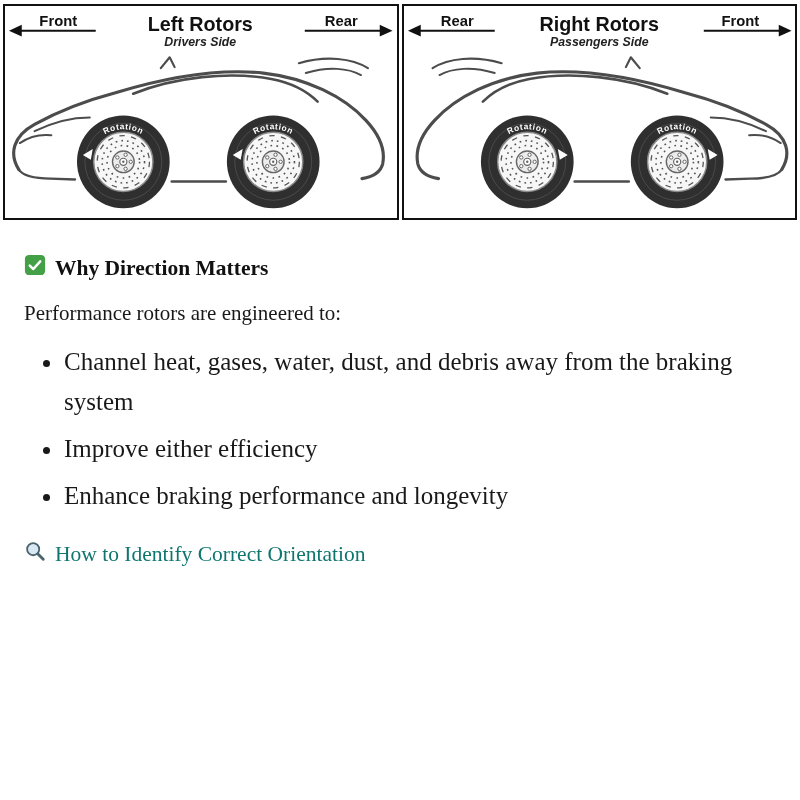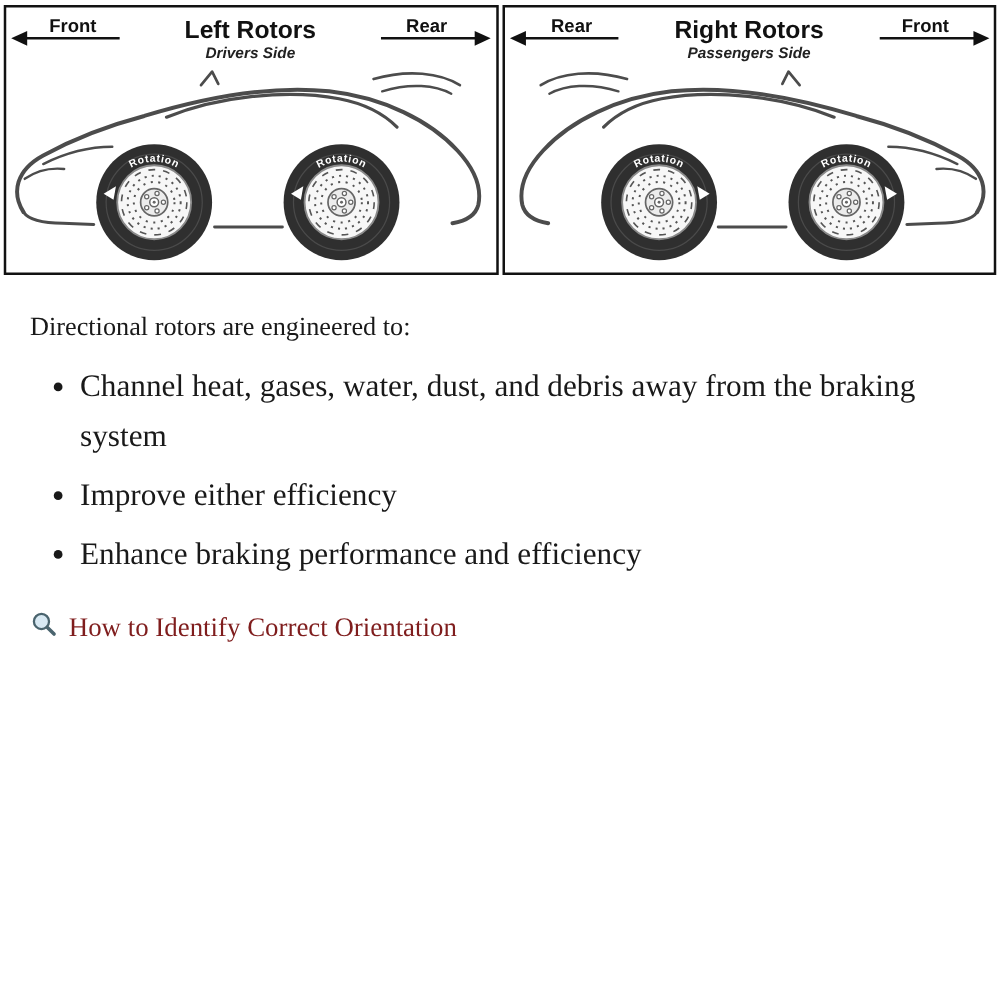--- a/index.html
+++ b/index.html
@@ -12,21 +12,21 @@
   .corner-label{font-family:"Liberation Sans", sans-serif;font-weight:bold;font-size:15px;fill:#111;}
   .panel-title{font-family:"Liberation Sans", sans-serif;font-weight:bold;font-size:20px;fill:#111;}
   .panel-subtitle{font-family:"Liberation Sans", sans-serif;font-weight:bold;font-style:italic;font-size:12.5px;fill:#222;}
   .sketch{stroke:#4c4c4c;fill:none;stroke-linecap:round;stroke-linejoin:round;}
   .rot-text{font-family:"Liberation Sans", sans-serif;font-weight:bold;font-size:8.5px;fill:#fff;letter-spacing:.6px;}
   .ink-line{stroke:#111;stroke-width:2;}
 
   .content{padding:10px 36px 0 24px;}
   .content p{font-size:21px;line-height:1.64;margin:14px 0 0 0;}
   .content h2{font-size:21.5px;margin:24px 0 0 0;color:#111;display:flex;align-items:center;gap:9px;}
-  .content h2.regular{font-weight:normal;color:#7f1d1d;}
+  .content h2.regular{font-weight:normal;color:#0f766e;}
   .content ul{margin:12px 0 0 0;padding-left:40px;}
   .content li{font-size:25px;line-height:1.6;margin:0 0 7px 0;font-family:Liberation Serif, serif;}
   .inline-icon{flex:0 0 auto;display:inline-block;}
   .mag-stroke{stroke:#4a646e;}
 </style>
 </head>
 <body>
 
 <svg width="0" height="0" style="position:absolute" aria-hidden="true">
   <defs>
@@ -113,27 +113,36 @@
       <path id="rd" d="M 241 161 A 36 36 0 0 1 313 161" fill="none"></path>
       <text class="rot-text"><textPath href="#rd" startOffset="50%" text-anchor="middle">Rotation</textPath></text>
       <polygon points="-41,-7 -31,-13 -33,-2" fill="#fff" transform="translate(277 158) scale(-1 1)"></polygon>
     </svg>
   </div>
 </div>
 
 <div class="content">
 
 
+  <h2>
+    <span class="inline-icon">
+      <svg width="22" height="22" viewBox="0 0 24 24">
+        <rect x="1" y="1" width="22" height="22" rx="4.5" fill="#43A047"></rect>
+        <path d="M6.3 12.6 L10.2 16.4 L17.7 8.1" stroke="#fff" stroke-width="2.7" fill="none" stroke-linecap="round" stroke-linejoin="round"></path>
+      </svg>
+    </span>
+    <span>Why Direction Matters</span>
+  </h2>
 
-  <p>Directional rotors are engineered to:</p>
+  <p>Performance rotors are engineered to:</p>
 
   <ul>
     <li>Channel heat, gases, water, dust, and debris away from the braking system</li>
     <li>Improve either efficiency</li>
-    <li>Enhance braking performance and efficiency</li>
+    <li>Enhance braking performance and longevity</li>
   </ul>
 
   <h2 class="regular">
     <span class="inline-icon">
       <svg width="22" height="22" viewBox="0 0 24 24">
         <circle cx="10" cy="10" r="6.6" class="mag-stroke" stroke-width="2" fill="#D8E9F3"></circle>
         <line x1="15.2" y1="15.2" x2="21" y2="21" class="mag-stroke" stroke-width="3.1" stroke-linecap="round"></line>
       </svg>
     </span>
     <span>How to Identify Correct Orientation</span>

